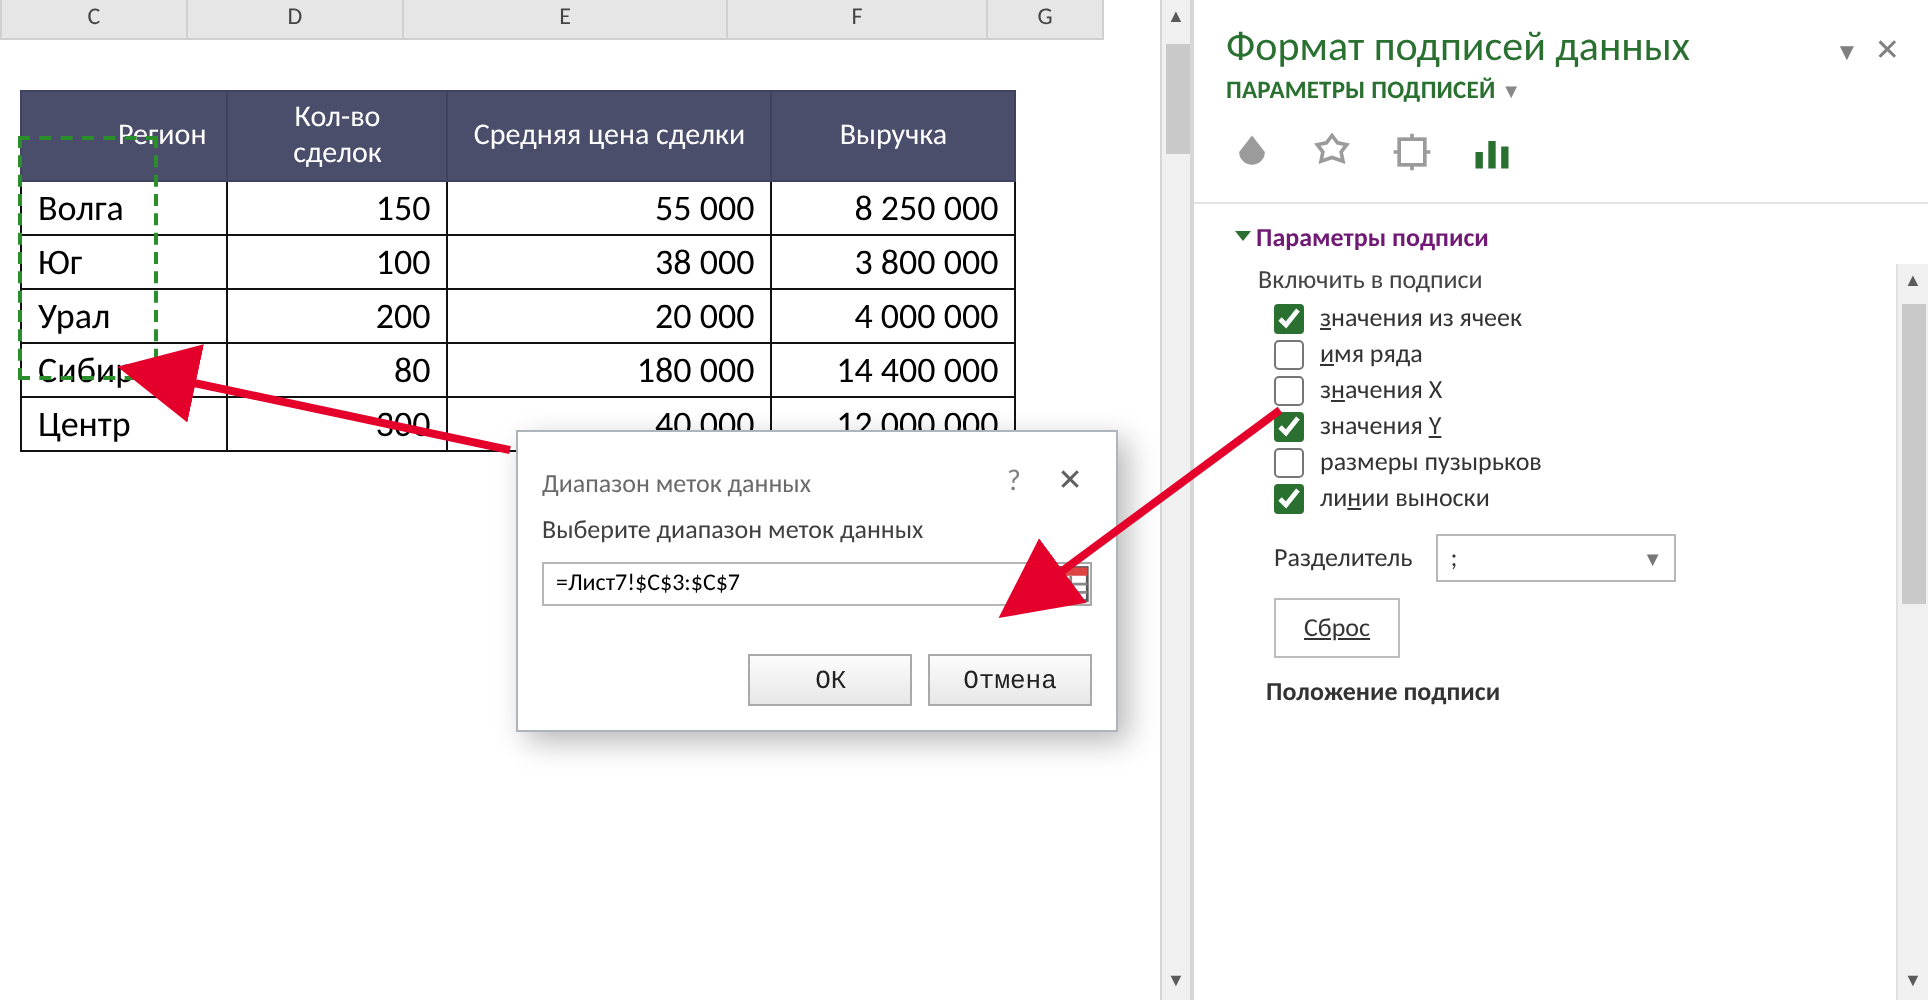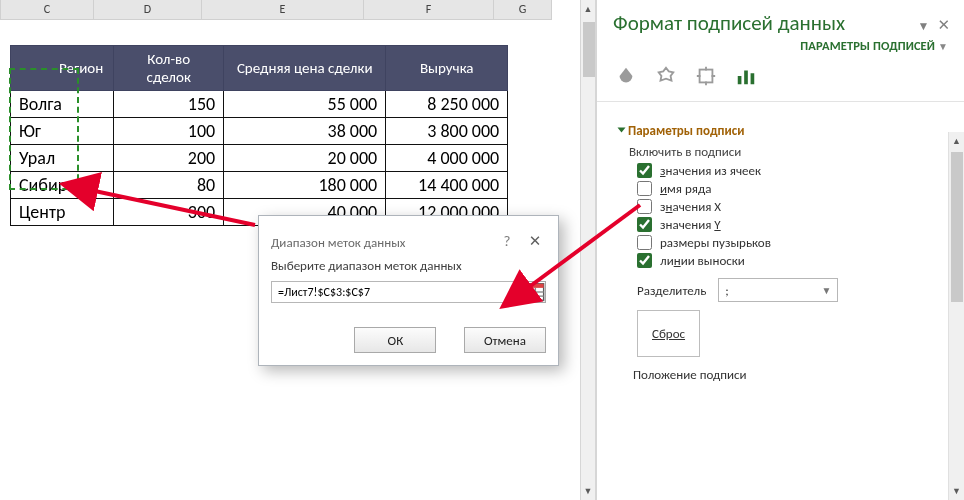--- a/index.html
+++ b/index.html
@@ -36,51 +36,51 @@
   .dialog .titlebar .ttxt { flex:1;}
   .dialog .titlebar .help { width:26px; text-align:center; color:#808080; font-size:15px;}
   .dialog .titlebar .close { width:30px; text-align:center; color:#606060; font-size:15px;}
   .dialog .body { padding:8px 12px 14px 12px; }
   .dialog .lbl { font-size:13px; color:#404040; margin-bottom:8px;}
   .dialog .inputrow { display:flex; align-items:center; gap:6px;}
   .dialog input.range { flex:1; height:22px; font-size:12px; padding:0 6px; border:1px solid #b7b7b7; background:#fff; color:#000;}
   .range-btn { width:24px; height:22px; border:1px solid #a8a8a8; background:linear-gradient(#fff,#e6e6e6); display:flex; align-items:center; justify-content:center;}
   .range-btn svg{display:block}
   .dialog .buttons { padding:10px 12px 12px; text-align:right;}
-  .dialog button.ok, .dialog button.cancel { width:82px; height:26px; font-size:13px; border:1px solid #a9a9a9; background:linear-gradient(#fcfcfc,#e7e7e7); color:#222; margin-left:24px;}
+  .dialog button.ok, .dialog button.cancel { width:82px; height:26px; font-size:13px; border:1px solid #a9a9a9; background:linear-gradient(#fcfcfc,#e7e7e7); color:#222; margin-left:4px;font-family:Liberation Mono, monospace;}
 
   
   .pane { position:absolute; left:596px; top:0; width:368px; height:500px; background:#fff; border-left:1px solid #d6d6d6;}
   .pane-scroll { position:absolute; right:0; top:132px; width:16px; bottom:0; background:#f0f0f0; border-left:1px solid #e0e0e0;}
   .pane-scroll .arrowp { height:18px; text-align:center; font-size:9px; color:#5a5a5a; line-height:18px;}
   .pane-scroll .thumbp { position:absolute; top:20px; left:2px; width:12px; height:150px; background:#c9c9c9;}
 
   .pane-title-row { display:flex; align-items:baseline; padding:10px 14px 2px 16px;}
   .pane-title { color:#2a7030; font-size:21px; font-weight:400; flex:1;}
   .pane-drop { color:#808080; font-size:12px; margin-right:8px;}
   .pane-close { color:#808080; font-size:15px;}
-  .pane-subtitle { color:#2a7030; font-size:12.5px; font-weight:600; padding:0 16px 8px; text-transform:uppercase; letter-spacing:.1px;text-align:right;}
+  .pane-subtitle { color:#2a7030; font-size:12.5px; font-weight:600; padding:0 16px 8px; text-transform:uppercase; letter-spacing:.1px;}
   .pane-subtitle2 { font-weight:600; font-size:12.5px;}
   .icon-row { display:flex; gap:14px; padding:2px 16px 12px; align-items:center;}
   .icon-row .ico { width:26px; height:26px; display:flex; align-items:center; justify-content:center; color:#888;}
   .icon-row .ico svg { width:22px; height:22px; }
   .icon-row .ico.active svg path, .icon-row .ico.active svg rect { fill:#2a7030; }
   .pane-divider { height:1px; background:#e3e3e3; margin:0;}
   .section { padding:10px 16px 4px 22px;}
-  .sec-header { color:#a16207; font-size:13px; font-weight:600; cursor:default;margin-top:11px;}
+  .sec-header { color:#701a75; font-size:13px; font-weight:600; cursor:default;}
   .sec-header .tri { display:inline-block; width:0;height:0;border-left:5px solid #2a7030;border-top:4px solid transparent;border-bottom:4px solid transparent; transform:rotate(90deg); margin-right:4px; vertical-align:1px;}
   .subhead { color:#444; font-size:13px; margin:6px 0 4px 10px;}
   .checkrow { display:flex; align-items:center; gap:8px; margin:3px 0 3px 18px; font-size:13px; color:#333;}
   .checkrow input { width:15px; height:15px; margin:0; accent-color:#2a7030;}
   .checkrow span u { text-decoration:underline; }
   .sep-row { display:flex; align-items:center; gap:12px; margin:10px 0 8px 18px; font-size:13px; color:#333;}
   .sep-row .combo { width:120px; height:24px; border:1px solid #b7b7b7; display:flex; align-items:center; justify-content:space-between; padding:0 6px; font-size:13px; background:#fff;}
   .reset-btn { margin:4px 0 10px 18px;}
-  .reset-btn button { height:47px; padding:0 14px; border:1px solid #bdbdbd; background:#fff; font-size:13px; color:#333;}
-  .pos-label { color:#333; font-size:13px; margin:6px 0 0 14px;}
+  .reset-btn button { height:30px; padding:0 14px; border:1px solid #bdbdbd; background:#fff; font-size:13px; color:#333;}
+  .pos-label { color:#333; font-size:13px; margin:6px 0 0 14px;font-weight:bold;}
 
   
   svg.arrows { position:absolute; left:0; top:0; pointer-events:none; z-index:20;}
 </style>
 </head>
 <body>
 
 <div class="sheet">
   <div class="colhdr-row">
     <div class="colhdr colC">C</div>

